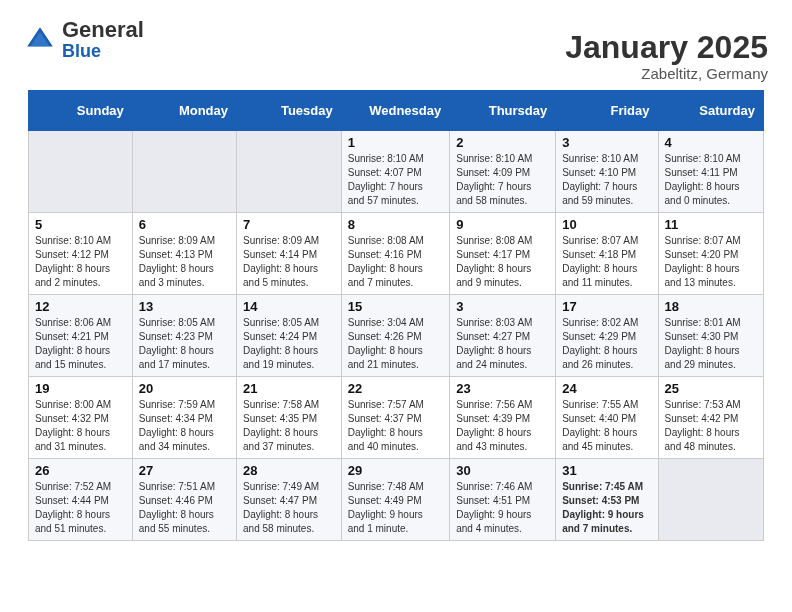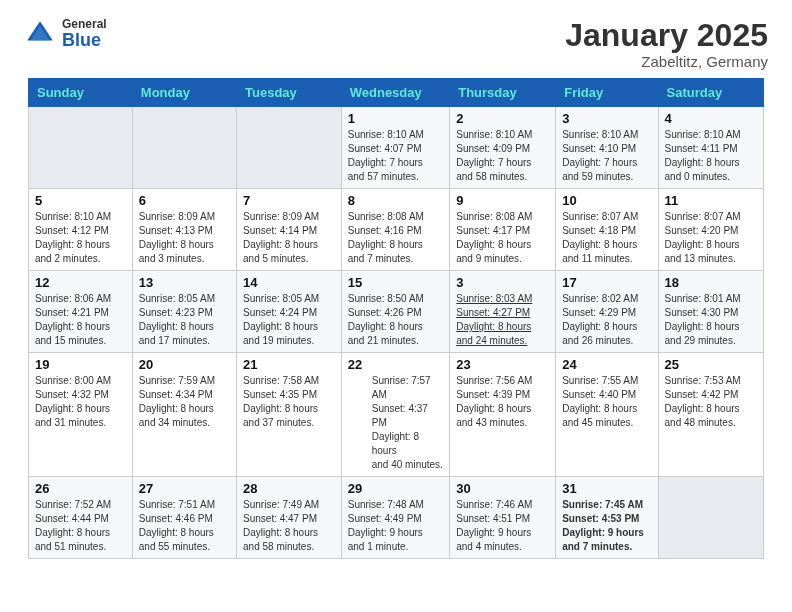--- a/index.html
+++ b/index.html
@@ -26,63 +26,64 @@
       display: flex;
       align-items: center;
       gap: 6px;
     }
     .logo-text {
       display: flex;
       flex-direction: column;
       line-height: 1.1;
     }
     .logo-general {
-      font-size: 12px;
+      font-size: 22px;
       font-weight: bold;
       color: #333;
     }
     .logo-blue {
       font-size: 18px;
       font-weight: bold;
       color: #1a5fb4;
     }
     .logo-icon {
       width: 32px;
       height: 32px;
     }
     .title-block {
       text-align: right;
     }
     .month-title {
       font-size: 32px;
       font-weight: bold;
       color: #333;
       line-height: 1.1;
+      margin-top: 12px;
     }
     .location {
       font-size: 15px;
       color: #555;
     }
     .calendar {
       width: 100%;
       border-collapse: collapse;
       padding: 0 14px;
       margin: 0 14px;
       width: calc(100% - 28px);
     }
     .calendar-wrapper {
       padding: 0 14px;
     }
     thead tr th {
       background: #1a5fb4;
-      color: #5eead4;
+      color: #ffffff;
       font-size: 13px;
       font-weight: bold;
-      text-align: left;
-      padding: 6px 8px;
+      text-align: right;
+      padding: 12px 8px;
       border: 1px solid #1a5fb4;
     }
     tbody tr td {
       vertical-align: top;
       border: 1px solid #ccc;
       padding: 4px 6px;
       width: 113px;
       min-height: 80px;
       font-size: 10.5px;
       color: #222;
@@ -249,28 +250,28 @@
             </td>
             <td>
               <span class="day-num">14</span>
               <div class="day-info" style="white-space: pre-line;">Sunrise: 8:05 AM
 Sunset: 4:24 PM
 Daylight: 8 hours
 and 19 minutes.</div>
             </td>
             <td>
               <span class="day-num">15</span>
-              <div class="day-info" style="white-space: pre-line;">Sunrise: 8:50 AM
+              <div class="day-info" style="white-space: pre-line;">Sunrise: 3:04 AM
 Sunset: 4:26 PM
 Daylight: 8 hours
 and 21 minutes.</div>
             </td>
             <td>
               <span class="day-num">3</span>
-              <div class="day-info" style="white-space: pre-line; text-decoration: underline;">Sunrise: 8:03 AM
+              <div class="day-info" style="white-space: pre-line;">Sunrise: 8:03 AM
 Sunset: 4:27 PM
 Daylight: 8 hours
 and 24 minutes.</div>
             </td>
             <td>
               <span class="day-num">17</span>
               <div class="day-info" style="white-space: pre-line;">Sunrise: 8:02 AM
 Sunset: 4:29 PM
 Daylight: 8 hours
 and 26 minutes.</div>
@@ -300,21 +301,21 @@
             </td>
             <td>
               <span class="day-num">21</span>
               <div class="day-info" style="white-space: pre-line;">Sunrise: 7:58 AM
 Sunset: 4:35 PM
 Daylight: 8 hours
 and 37 minutes.</div>
             </td>
             <td>
               <span class="day-num">22</span>
-              <div class="day-info" style="white-space: pre-line; margin-left: 24px;">Sunrise: 7:57 AM
+              <div class="day-info" style="white-space: pre-line;">Sunrise: 7:57 AM
 Sunset: 4:37 PM
 Daylight: 8 hours
 and 40 minutes.</div>
             </td>
             <td>
               <span class="day-num">23</span>
               <div class="day-info" style="white-space: pre-line;">Sunrise: 7:56 AM
 Sunset: 4:39 PM
 Daylight: 8 hours
 and 43 minutes.</div>

